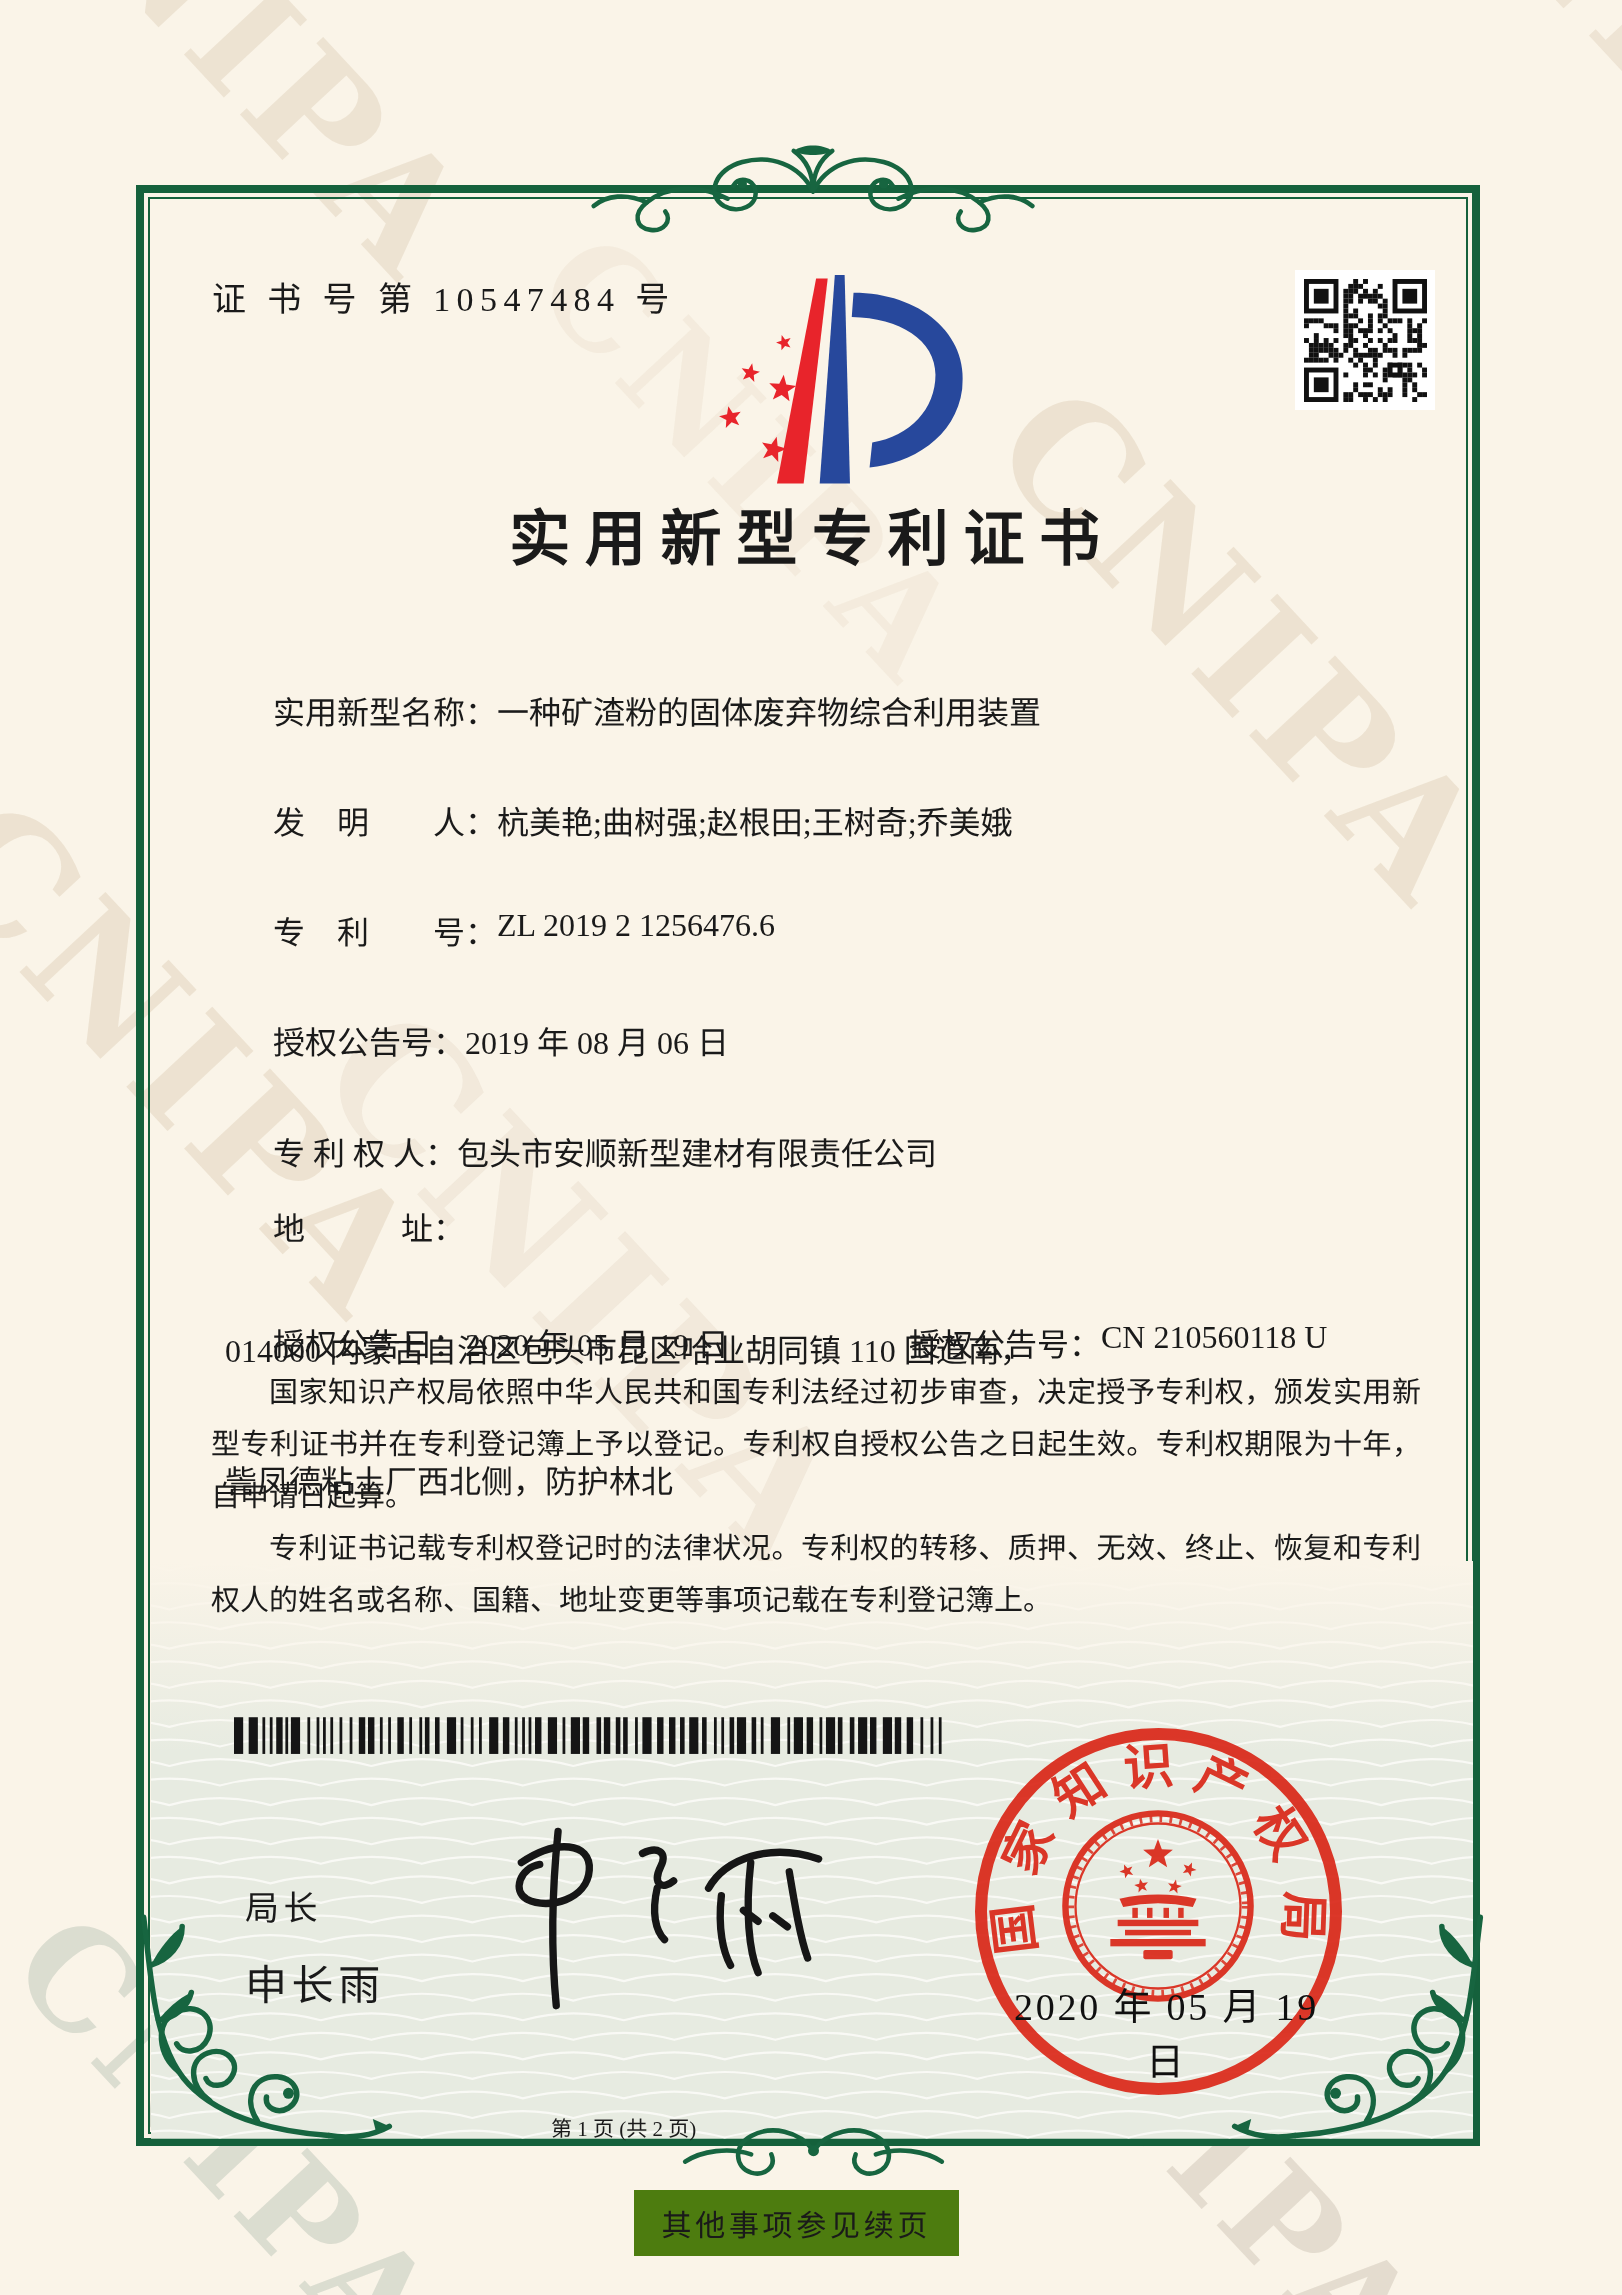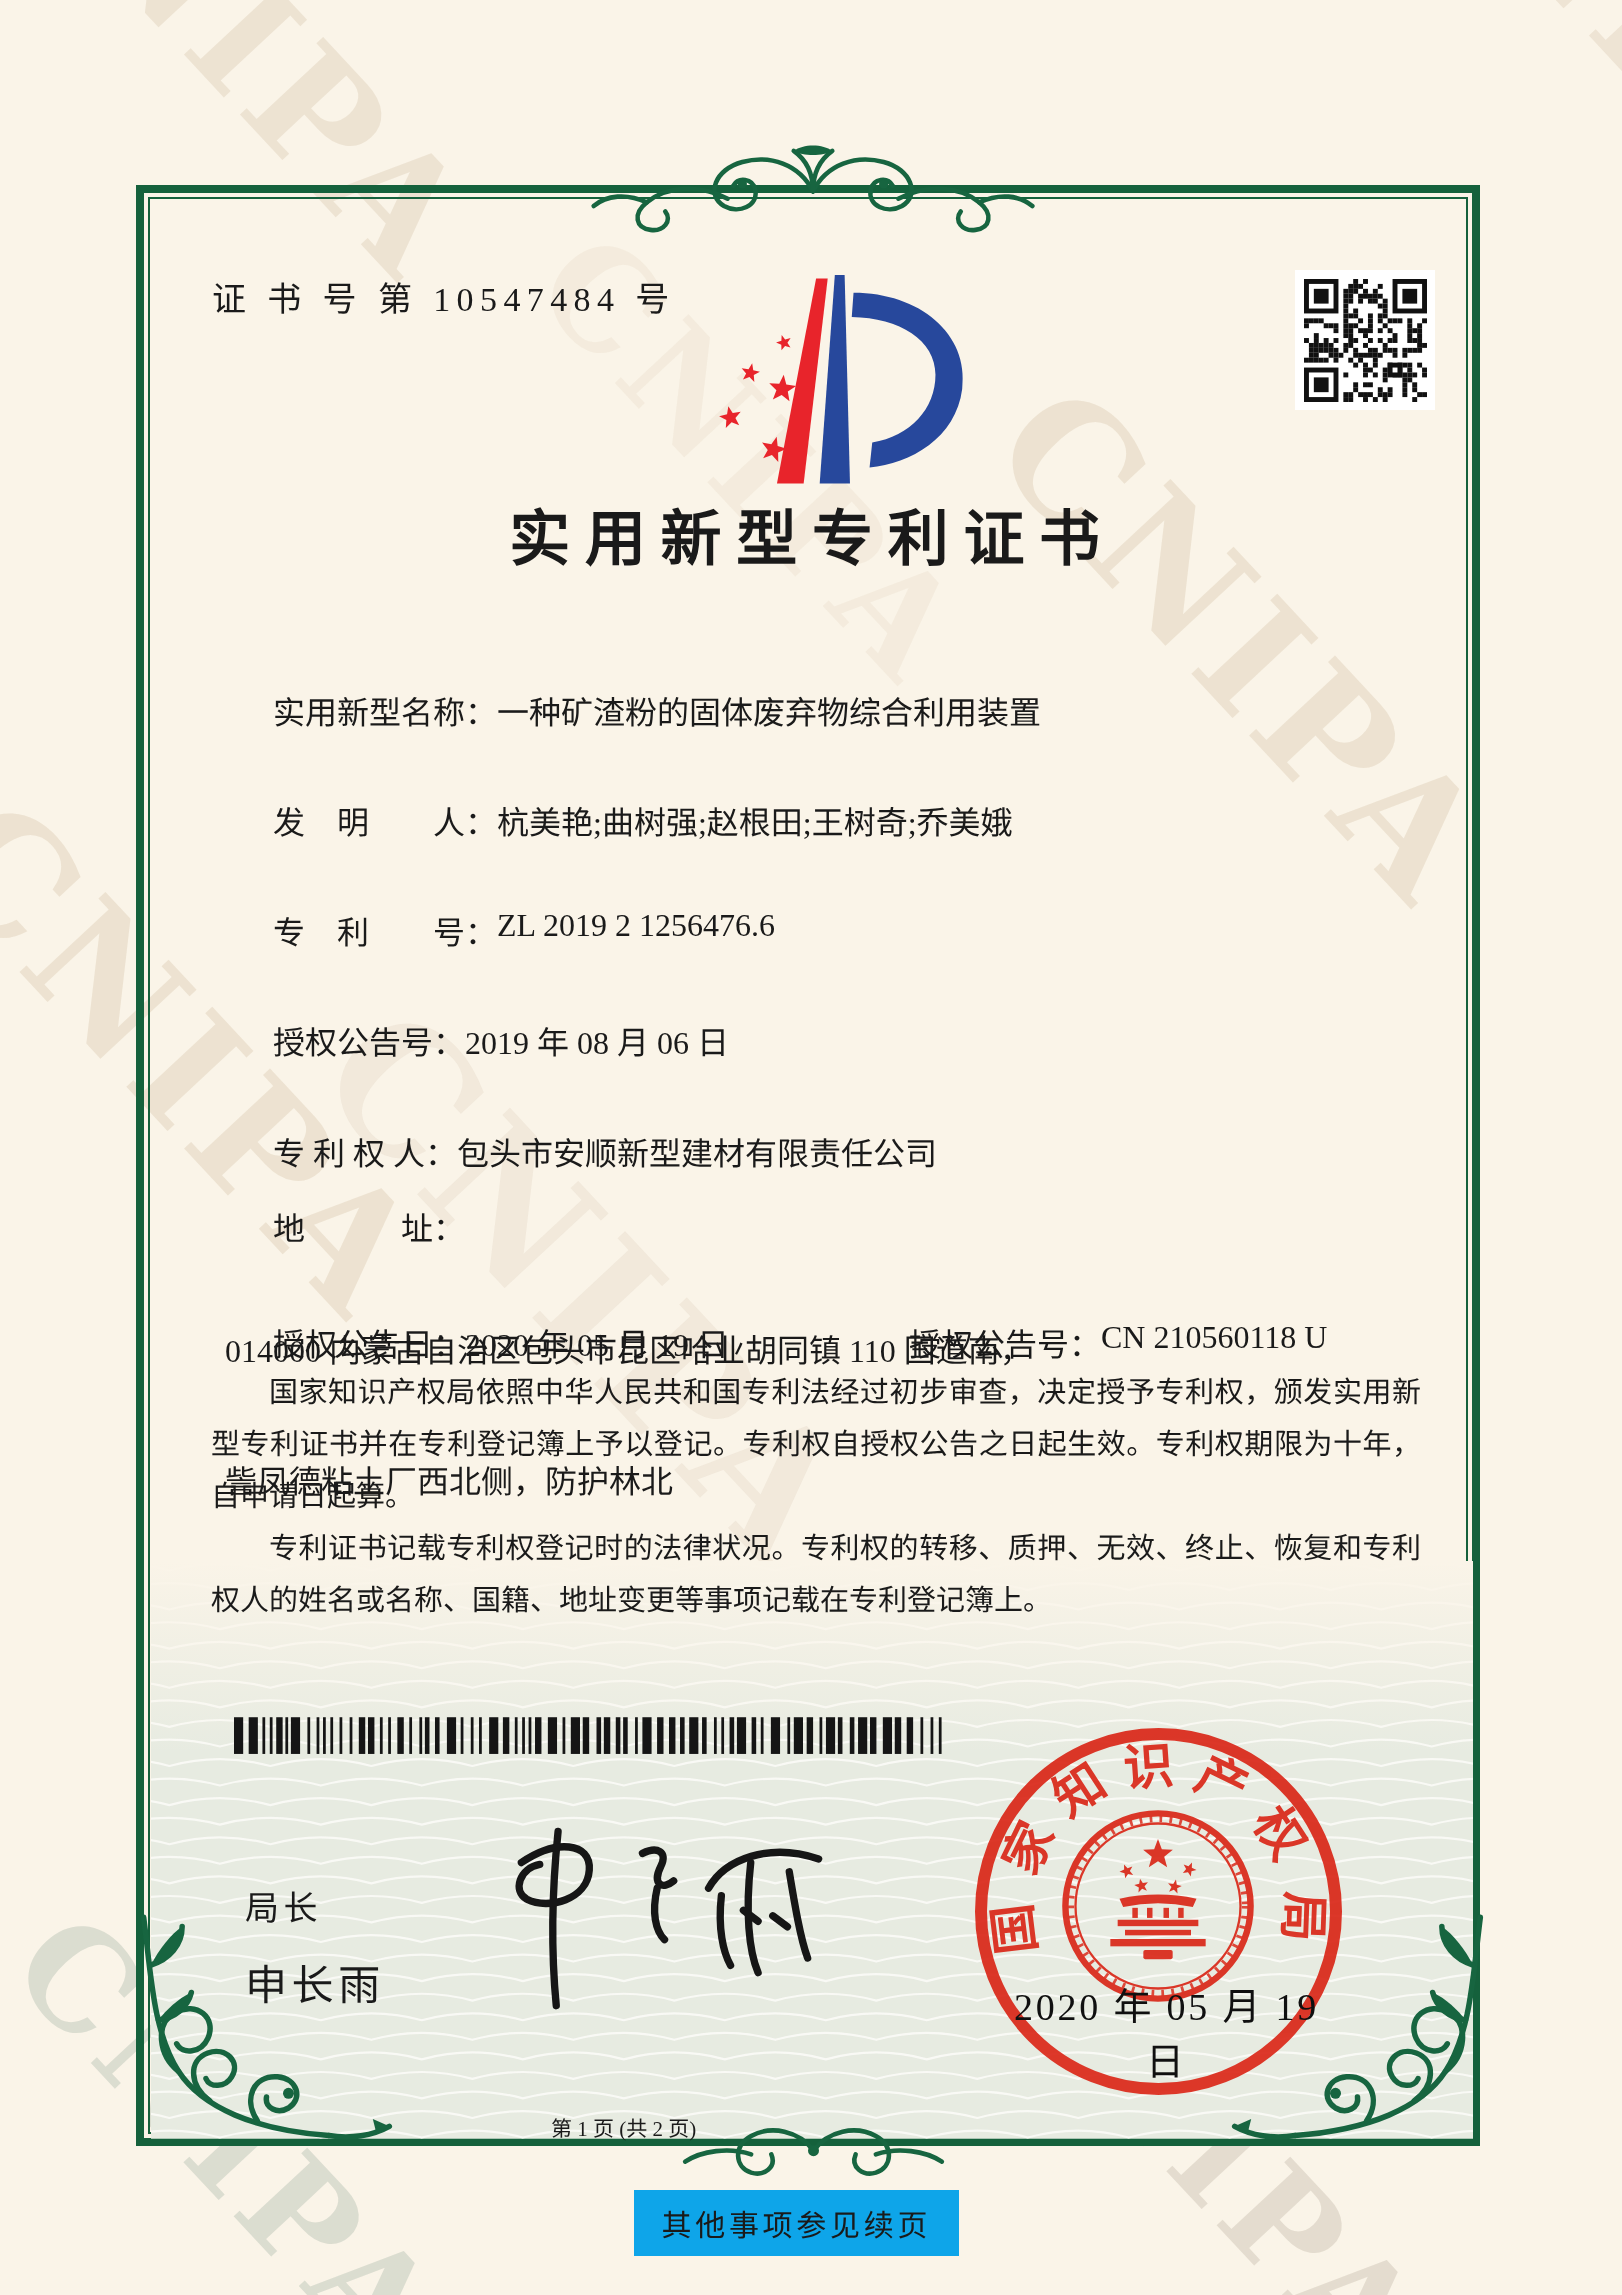--- a/index.html
+++ b/index.html
@@ -55,21 +55,21 @@
   .seal-ring{ position:absolute; inset:0; border:12px solid #da291a; border-radius:50%; box-sizing:border-box; }
   .seal-char{
     position:absolute; left:50%; top:50%; width:53px; height:53px; margin:-27px 0 0 -27px;
     text-align:center; line-height:53px; font-size:50px; font-weight:bold; color:#da291a;
     transform:rotate(var(--a)) translateY(-144px);
   }
   .seal-emblem{ position:absolute; left:84px; top:79px; }
   .seal-date{ position:absolute; z-index:7; left:1005px; top:1976px; width:323px;
               text-align:center; font-size:38px; letter-spacing:2.8px; color:#101010; }
   .page-info{ left:551px; top:2103px; width:349px; text-align:left; font-size:21px;margin-top:9px; }
-  .cont-note{ left:634px; top:2190px; background:#0ea5e9; padding:11px 27.5px; font-size:30px; letter-spacing:3.7px; }
+  .cont-note{ left:634px; top:2190px; background:#4d7c0f; padding:11px 27.5px; font-size:30px; letter-spacing:3.7px; }
 </style>
 </head>
 <body>
 
 <div class="page">
 
   <div class="wm" style="left:-73px; top:-64px; font-size:156px; color:rgba(222,206,183,0.45);">CNIPA</div>
   <div class="wm" style="left:1332px; top:-83px; font-size:156px; color:rgba(222,206,183,0.42);">CNIPA</div>
   <div class="wm" style="left:478px; top:377px; font-size:138px; color:rgba(238,228,212,0.55);">CNIPA</div>
   <div class="wm" style="left:927px; top:551px; font-size:161px; color:rgba(226,212,190,0.55);">CNIPA</div>

